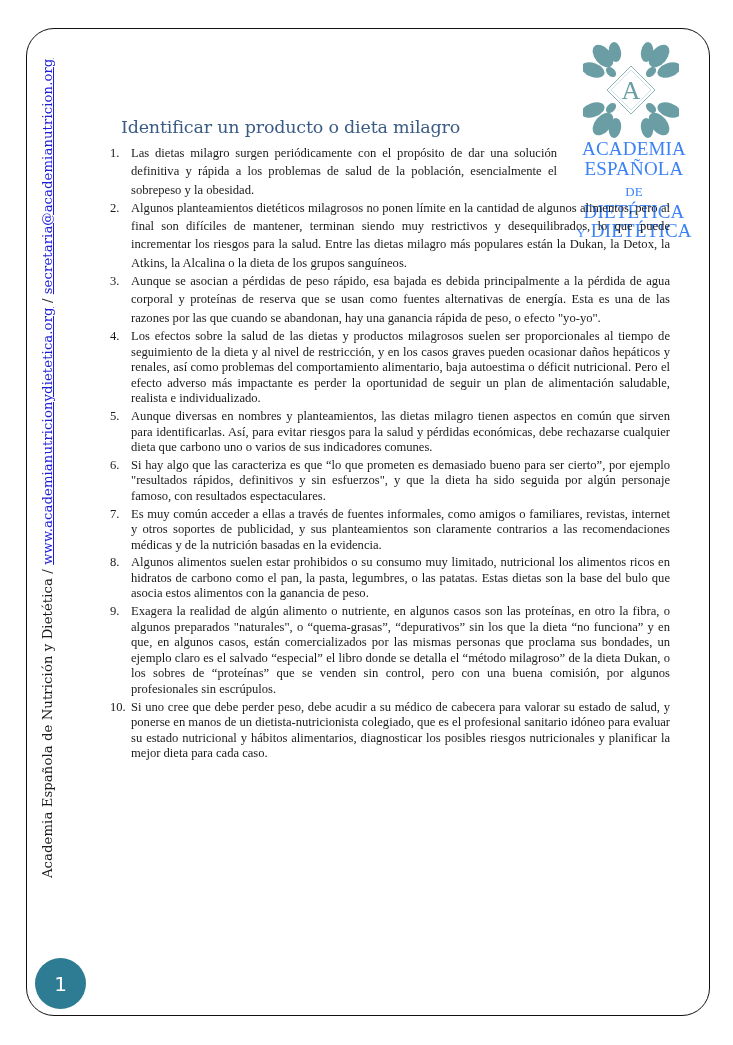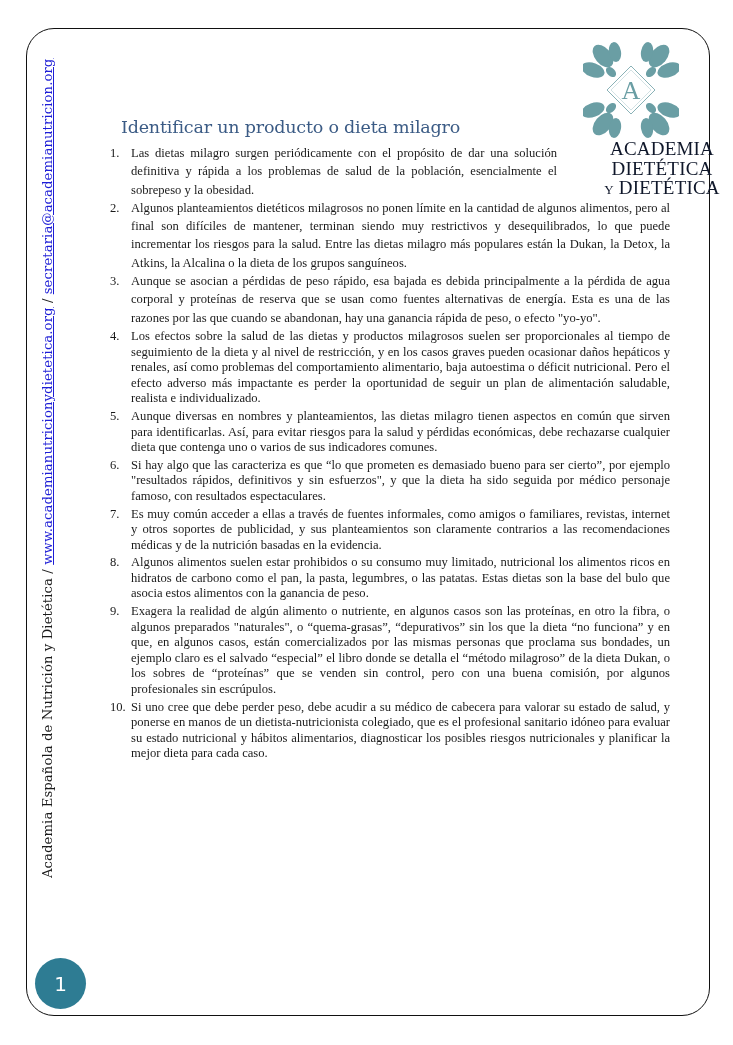--- a/index.html
+++ b/index.html
@@ -26,24 +26,23 @@
       position: absolute; left: 105px; top: 101px;
       font-family: "DejaVu Serif", "Liberation Serif", serif;
       font-size: 17.5px; color: #3b5b85; letter-spacing: -0.2px;
       margin: 16px; font-weight: normal;
     }
 
     .logo { position: absolute; left: 575px; top: 42px; width: 118px; }
     .logo svg { display: block; margin-left: 8px; }
     .logo-text {
       position: absolute; left: 0; top: 97px; width: 118px;
-      font-family: "Liberation Serif", serif; color: #0f172a;
+      font-family: "Liberation Serif", serif; color: #3b82f6;
       text-align: center; line-height: 19.5px; font-size: 19px;
       letter-spacing: 0.2px;
-      margin-left: 28px;
     }
     .logo-text .sc { font-size: 13px; }
 
     ol.items {
       position: absolute; left: 110px; top: 144px; width: 560px;
       margin: 0; padding: 0; list-style: none;
       font-size: 12.6px; text-align: justify;
     }
     ol.items li { position: relative; padding-left: 21px; }
     ol.items li .num {
@@ -93,31 +92,32 @@
       <ellipse cx="86" cy="68" rx="7" ry="12" transform="rotate(-70 86 68)"></ellipse>
       <ellipse cx="64" cy="86" rx="6" ry="10" transform="rotate(-10 64 86)"></ellipse>
       <ellipse cx="68" cy="66" rx="4" ry="6" transform="rotate(-45 68 66)"></ellipse>
     </g>
     <polygon points="48,24 72,48 48,72 24,48" fill="none" stroke="#8ab2b7" stroke-width="1"></polygon>
     <polygon points="48,28 68,48 48,68 28,48" fill="none" stroke="#b5cfd2" stroke-width="0.6"></polygon>
     <text x="48" y="57" text-anchor="middle" font-family="Liberation Serif, serif" font-size="26" fill="#6a9ea4">A</text>
   </svg>
   <div class="logo-text">
     <div>ACADEMIA</div>
+    <div><span>ESPAÑOLA</span><span class="sc"> DE</span></div>
     <div>DIETÉTICA</div>
     <div><span class="sc">Y</span><span> DIETÉTICA</span></div>
   </div>
 </div>
 
 <ol class="items">
   <li class="wide" style="width:426px;"><span class="num">1.</span><span>Las dietas milagro surgen periódicamente con el propósito de dar una solución definitiva y rápida a los problemas de salud de la población, esencialmente el sobrepeso y la obesidad.</span></li>
   <li class="wide"><span class="num">2.</span><span>Algunos planteamientos dietéticos milagrosos no ponen límite en la cantidad de algunos alimentos, pero al final son difíciles de mantener, terminan siendo muy restrictivos y desequilibrados, lo que puede incrementar los riesgos para la salud. Entre las dietas milagro más populares están la Dukan, la Detox, la Atkins, la Alcalina o la dieta de los grupos sanguíneos.</span></li>
   <li class="wide"><span class="num">3.</span><span>Aunque se asocian a pérdidas de peso rápido, esa bajada es debida principalmente a la pérdida de agua corporal y proteínas de reserva que se usan como fuentes alternativas de energía. Esta es una de las razones por las que cuando se abandonan, hay una ganancia rápida de peso, o efecto "yo-yo".</span></li>
   <li class="tight" style="margin-top:2px;"><span class="num">4.</span><span>Los efectos sobre la salud de las dietas y productos milagrosos suelen ser proporcionales al tiempo de seguimiento de la dieta y al nivel de restricción, y en los casos graves pueden ocasionar daños hepáticos y renales, así como problemas del comportamiento alimentario, baja autoestima o déficit nutricional. Pero el efecto adverso más impactante es perder la oportunidad de seguir un plan de alimentación saludable, realista e individualizado.</span></li>
-  <li class="tight" style="margin-top:2px;"><span class="num">5.</span><span>Aunque diversas en nombres y planteamientos, las dietas milagro tienen aspectos en común que sirven para identificarlas.  Así, para evitar riesgos para la salud y pérdidas económicas, debe rechazarse cualquier dieta que contenga uno o varios de sus indicadores comunes.</span></li>
-  <li class="tight" style="margin-top:2px;"><span class="num">6.</span><span>Si hay algo que las caracteriza es que “lo que prometen es demasiado bueno para ser cierto”, por ejemplo "resultados rápidos, definitivos y sin esfuerzos", y que la dieta ha sido seguida por médico personaje famoso, con resultados espectaculares.</span></li>
+  <li class="tight" style="margin-top:2px;"><span class="num">5.</span><span>Aunque diversas en nombres y planteamientos, las dietas milagro tienen aspectos en común que sirven para identificarlas.  Así, para evitar riesgos para la salud y pérdidas económicas, debe rechazarse cualquier dieta que carbono uno o varios de sus indicadores comunes.</span></li>
+  <li class="tight" style="margin-top:2px;"><span class="num">6.</span><span>Si hay algo que las caracteriza es que “lo que prometen es demasiado bueno para ser cierto”, por ejemplo "resultados rápidos, definitivos y sin esfuerzos", y que la dieta ha sido seguida por algún personaje famoso, con resultados espectaculares.</span></li>
   <li class="tight" style="margin-top:2px;"><span class="num">7.</span><span>Es muy común acceder a ellas a través de fuentes informales, como amigos o familiares, revistas, internet y otros soportes de publicidad, y sus planteamientos son claramente contrarios a las recomendaciones médicas y de la nutrición basadas en la evidencia.</span></li>
   <li class="tight" style="margin-top:2px;"><span class="num">8.</span><span>Algunos alimentos suelen estar prohibidos o su consumo muy limitado, nutricional los alimentos ricos en hidratos de carbono como el pan, la pasta, legumbres, o las patatas. Estas dietas son la base del bulo que asocia estos alimentos con la ganancia de peso.</span></li>
   <li class="tight" style="margin-top:2px;"><span class="num">9.</span><span>Exagera la realidad de algún alimento o nutriente, en algunos casos son las proteínas, en otro la fibra, o algunos preparados "naturales", o “quema-grasas”, “depurativos” sin los que la dieta “no funciona” y en que, en algunos casos, están comercializados por las mismas personas que proclama sus bondades, un ejemplo claro es el salvado “especial” el libro donde se detalla el “método milagroso” de la dieta Dukan, o los sobres de “proteínas” que se venden sin control, pero con una buena comisión, por algunos profesionales sin escrúpulos.</span></li>
   <li class="tight" style="margin-top:2px;"><span class="num">10.</span><span>Si uno cree que debe perder peso, debe acudir a su médico de cabecera para valorar su estado de salud, y ponerse en manos de un dietista-nutricionista colegiado, que es el profesional sanitario idóneo para evaluar su estado nutricional y hábitos alimentarios, diagnosticar los posibles riesgos nutricionales y planificar la mejor dieta para cada caso.</span></li>
 </ol>
 
 <div class="badge">1</div>
 
 </body></html>

